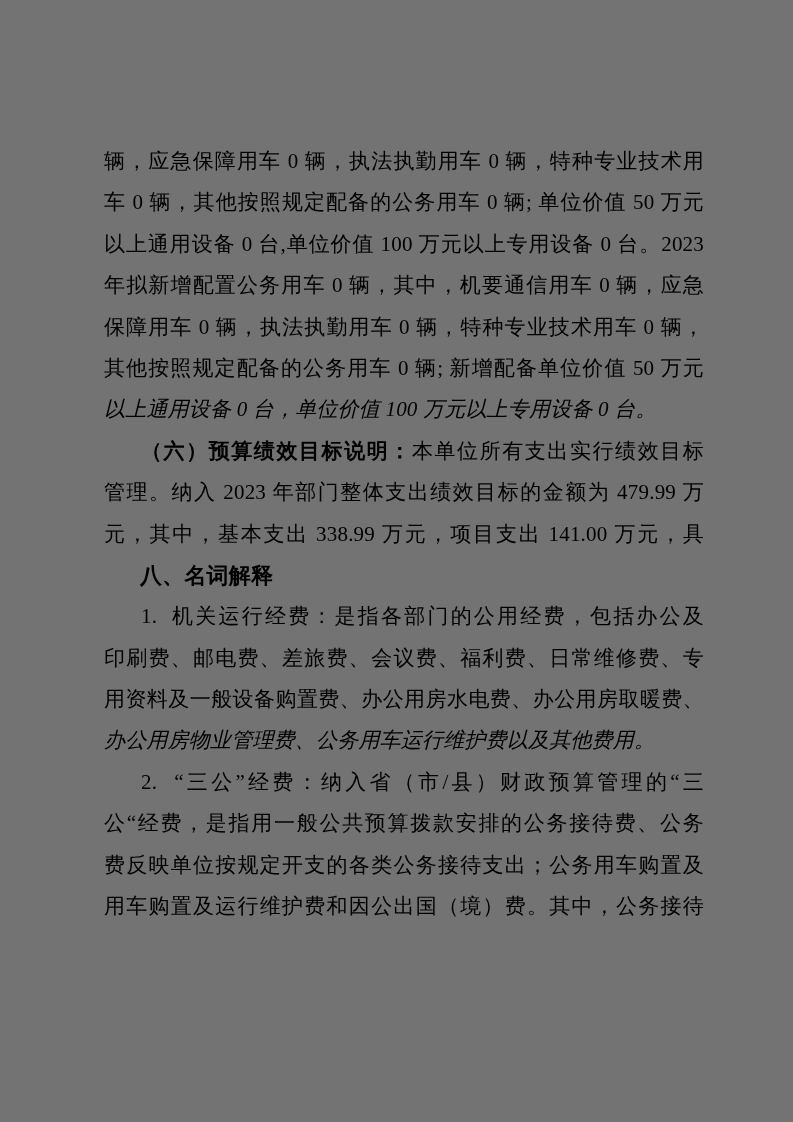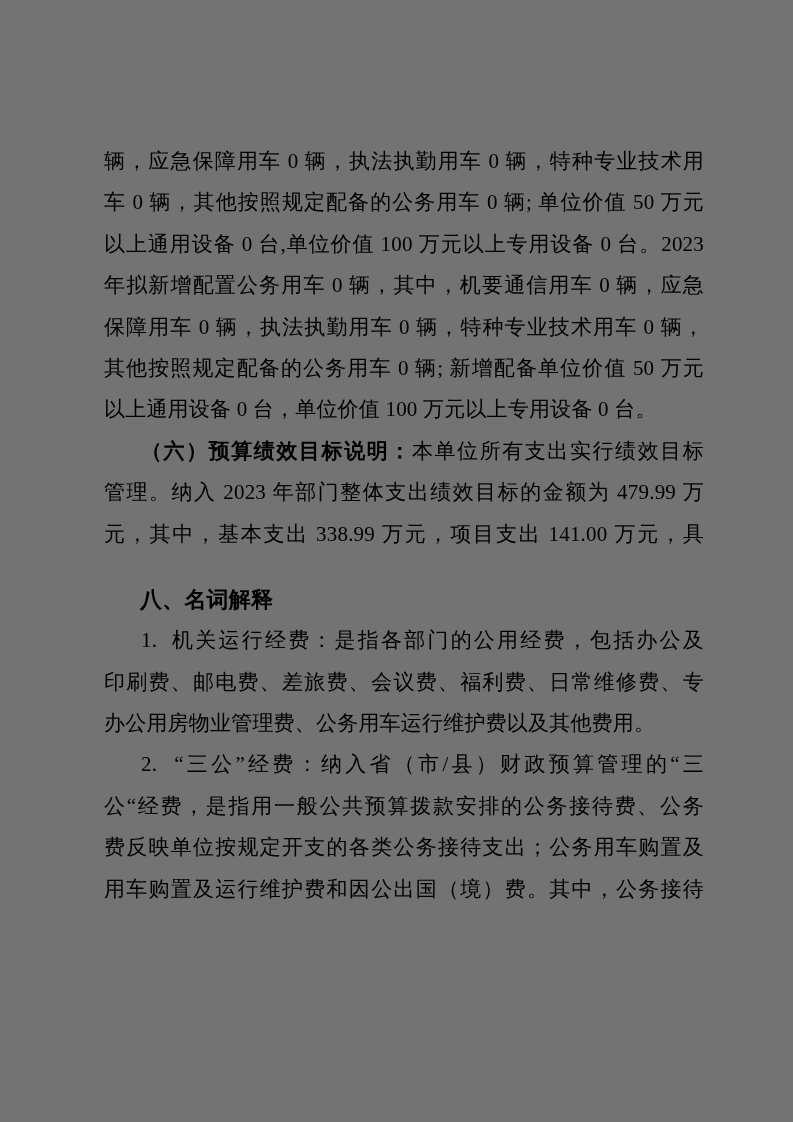--- a/index.html
+++ b/index.html
@@ -27,38 +27,38 @@
     line-height: 41.4px;
     font-size: 21px;
     text-align: justify;
     text-align-last: justify;
     letter-spacing: 0.2px;
   }
   
   .pl {
     text-align: right;
     text-align-last: left;
+    font-style: italic;
   }
   
   .ind {
     text-indent: 37px;
   }
   
   .lead {
     font-weight: 700;
   }
   
   .head {
     font-family: "Liberation Sans", "DejaVu Sans", sans-serif;
     font-weight: 700;
     font-size: 22px;
     text-align: left;
     text-align-last: left;
     text-indent: 36px;
-    margin-top: 24px;
   }
 </style>
 </head>
 <body>
 
 <div class="page">
   <div class="text-block">
 
     <div class="line">辆，应急保障用车 0 辆，执法执勤用车 0 辆，特种专业技术用</div>
     <div class="line">车 0 辆，其他按照规定配备的公务用车 0 辆; 单位价值 50 万元</div>
@@ -71,20 +71,21 @@
     <div class="line ind">
       <span class="lead">（六）预算绩效目标说明：</span><span>本单位所有支出实行绩效目标</span>
     </div>
     <div class="line">管理。纳入 2023 年部门整体支出绩效目标的金额为 479.99 万</div>
     <div class="line">元，其中，基本支出 338.99 万元，项目支出 141.00 万元，具</div>
 
     <div class="line head">八、名词解释</div>
 
     <div class="line ind">1.&nbsp;&nbsp;机关运行经费：是指各部门的公用经费，包括办公及</div>
     <div class="line">印刷费、邮电费、差旅费、会议费、福利费、日常维修费、专</div>
+    <div class="line">用资料及一般设备购置费、办公用房水电费、办公用房取暖费、</div>
     <div class="line pl">办公用房物业管理费、公务用车运行维护费以及其他费用。</div>
 
     <div class="line ind">2.&nbsp;&nbsp;“三公”经费：纳入省（市/县）财政预算管理的“三</div>
     <div class="line">公“经费，是指用一般公共预算拨款安排的公务接待费、公务</div>
     <div class="line">费反映单位按规定开支的各类公务接待支出；公务用车购置及</div>
     <div class="line">用车购置及运行维护费和因公出国（境）费。其中，公务接待</div>
 
   </div>
 </div>
 

